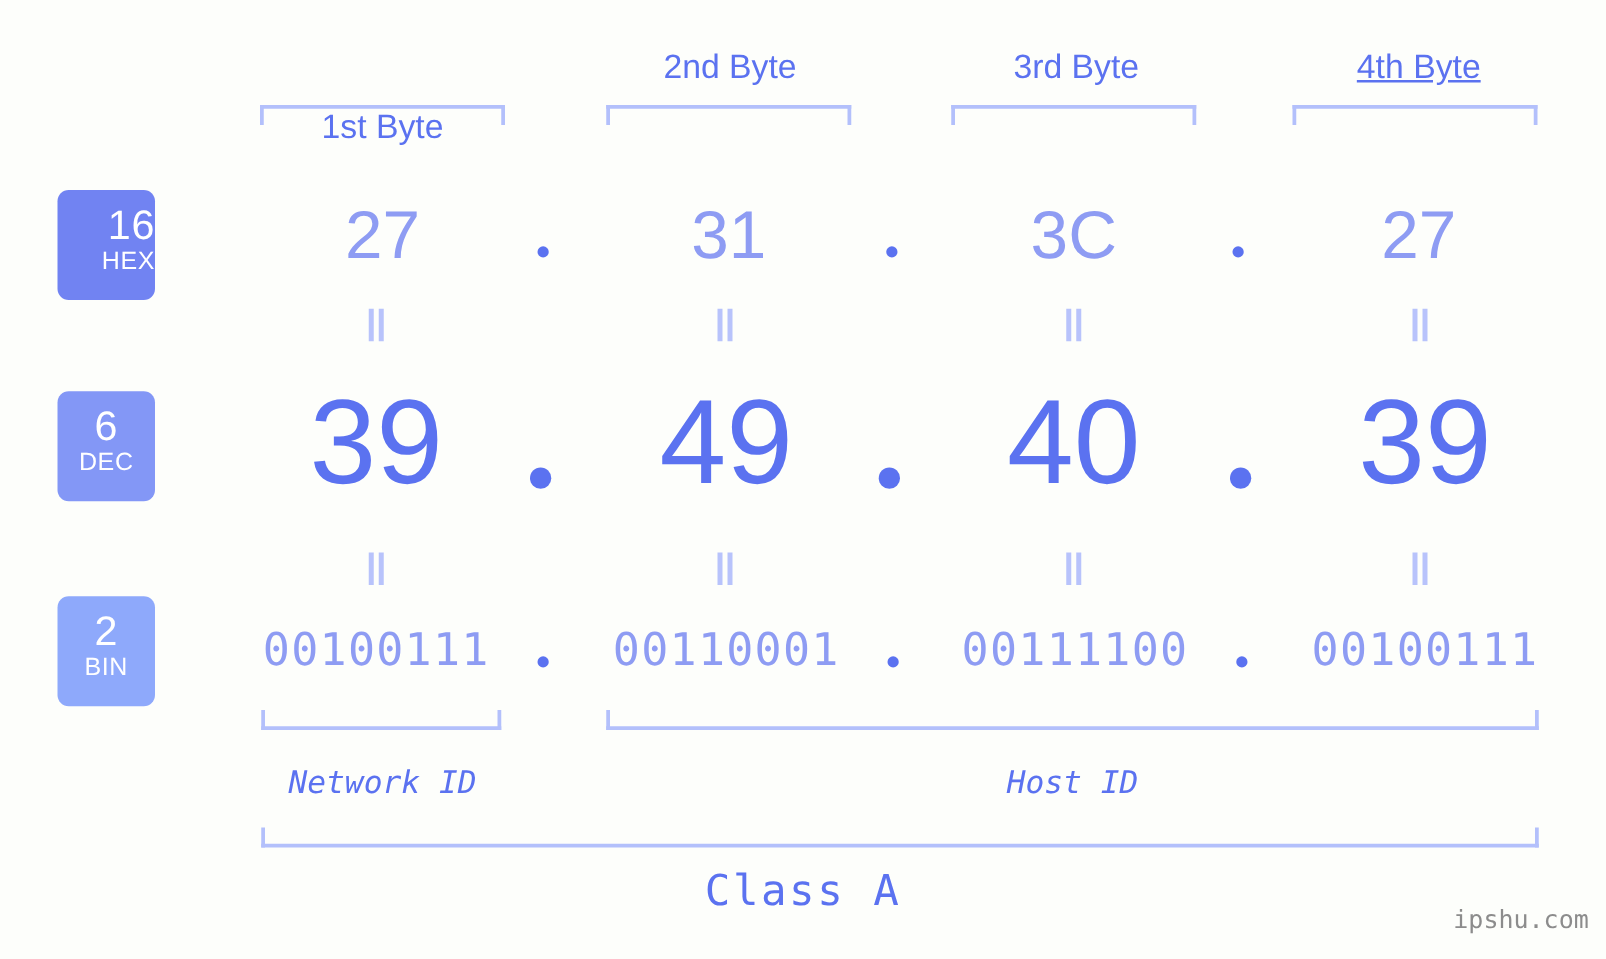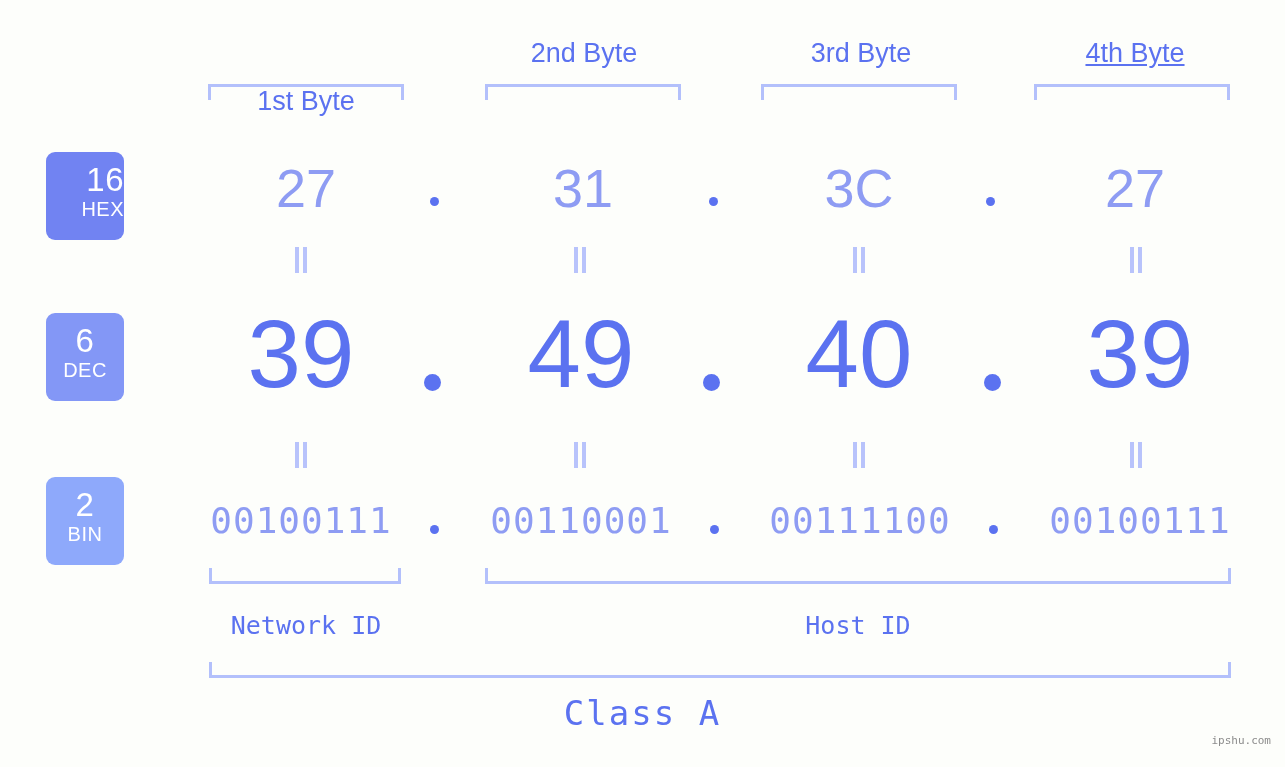--- a/index.html
+++ b/index.html
@@ -152,41 +152,42 @@
   .id-label {
     position: absolute;
     top: 609px;
     height: 34px;
     line-height: 34px;
     text-align: center;
     font-size: 25px;
     color: #5b72f0;
     font-family: "DejaVu Sans Mono", monospace;
     white-space: nowrap;
+    font-style: italic;
   }
 
   
   .class-label {
     position: absolute;
     top: 693px;
     left: 0;
     width: 1285px;
     text-align: center;
     font-size: 34px;
     color: #5b72f0;
     font-family: "DejaVu Sans Mono", monospace;
     letter-spacing: 2px;
   }
 
   
   .watermark {
     position: absolute;
     right: 14px;
     bottom: 20px;
-    font-size: 11px;
+    font-size: 20px;
     color: #8c8c8c;
     font-family: "DejaVu Sans Mono", monospace;
   }
 </style>
 </head>
 <body>
 
 <div class="canvas">
 
   <div class="byte-label" style="left:206px;width:200px;margin-top:48px;">1st Byte</div>

